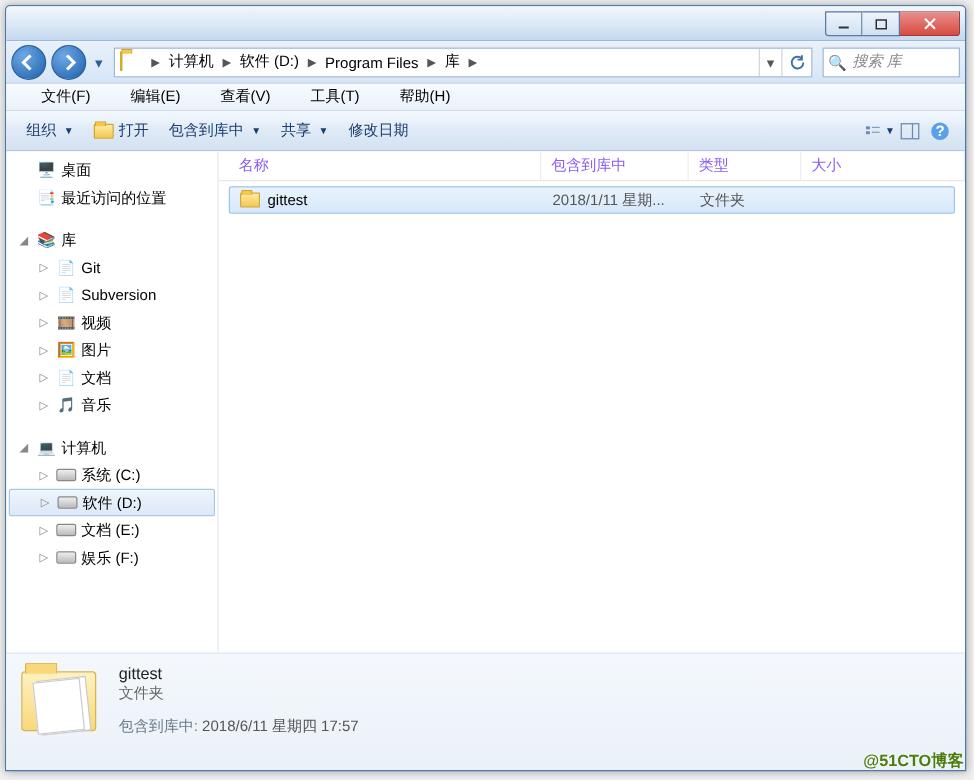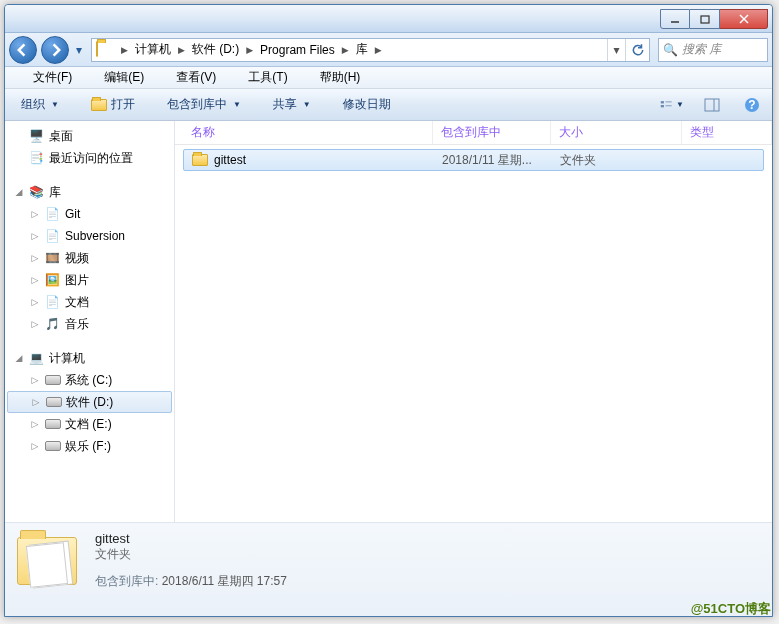--- a/index.html
+++ b/index.html
@@ -28,21 +28,21 @@
 .addr-drop { width: 18px; display:flex; align-items:center; justify-content:center; border-left:1px solid #d0d8e0; height:100%; color:#555;}
 .addr-refresh { width: 24px; display:flex; align-items:center; justify-content:center; border-left:1px solid #d0d8e0; height:100%; color:#3a6fa8;}
 .searchbox { width: 110px; height: 24px; background: #fff; border: 1px solid #9db7d4; margin-left: 4px; display: flex; align-items: center; padding: 0 4px; color: #888; }
 .searchbox .sicon { margin-right: 4px; color:#5a7fa8; }
 
 
 .menubar { height: 22px; background: linear-gradient(#f7fbff, #eaf1f9); border-bottom: 1px solid #d0dae5; display: flex; align-items: center; padding: 0 4px; }
 .menu-item { padding: 2px 8px; cursor: default; margin-left: 16px; }
 
 
-.toolbar { height: 32px; background: linear-gradient(#f4f9ff, #dfeaf6, #d3e2f2); border-bottom: 1px solid #b8c8da; display: flex; align-items: center; padding: 0 8px; gap: 16px; }
+.toolbar { height: 32px; background: linear-gradient(#f4f9ff, #dfeaf6, #d3e2f2); border-bottom: 1px solid #b8c8da; display: flex; align-items: center; padding: 0 8px; gap: 0; }
 .tool-item { padding: 4px 8px; display: flex; align-items: center; gap: 4px; cursor: default; border-radius: 2px; color:#1a3e6f;}
 .tool-drop { font-size: 8px; margin-left: 2px; color:#1a3e6f;}
 .tool-spacer { flex: 1; }
 .tool-icon-btn { width: 24px; height: 22px; display:flex; align-items:center; justify-content:center; }
 
 
 .body { flex: 1; display: flex; overflow: hidden; }
 .sidebar { width: 170px; background: #fff; border-right: 1px solid #e0e6ec; overflow-y: auto; padding: 4px 0; }
 .tree-item { display: flex; align-items: center; height: 22px; padding-left: 8px; cursor: default; gap: 4px; }
 .tree-item.selected { background: linear-gradient(#eef5fc, #dce9f7); border:1px solid #a8c8e8; border-radius:2px; margin:0 2px; padding-left:6px;}
@@ -288,22 +288,22 @@
             </span>
             <span>娱乐 (F:)</span>
           </div>
       </div>
     </div>
 
     <div class="content">
       <div class="col-headers">
         <div class="col-h col-name">名称</div>
         <div class="col-h col-date">包含到库中</div>
+        <div class="col-h col-type">类型</div>
         <div class="col-h col-size">大小</div>
-        <div class="col-h col-type">类型</div>
       </div>
       <div class="file-list">
         <div class="file-row selected">
           <div class="cell c-name">
               <span class="tree-icon">
                 <span class="ico-folder"></span>
               </span>
               <span>gittest</span>
             </div>
           <div class="cell c-date">2018/1/11 星期...</div>

